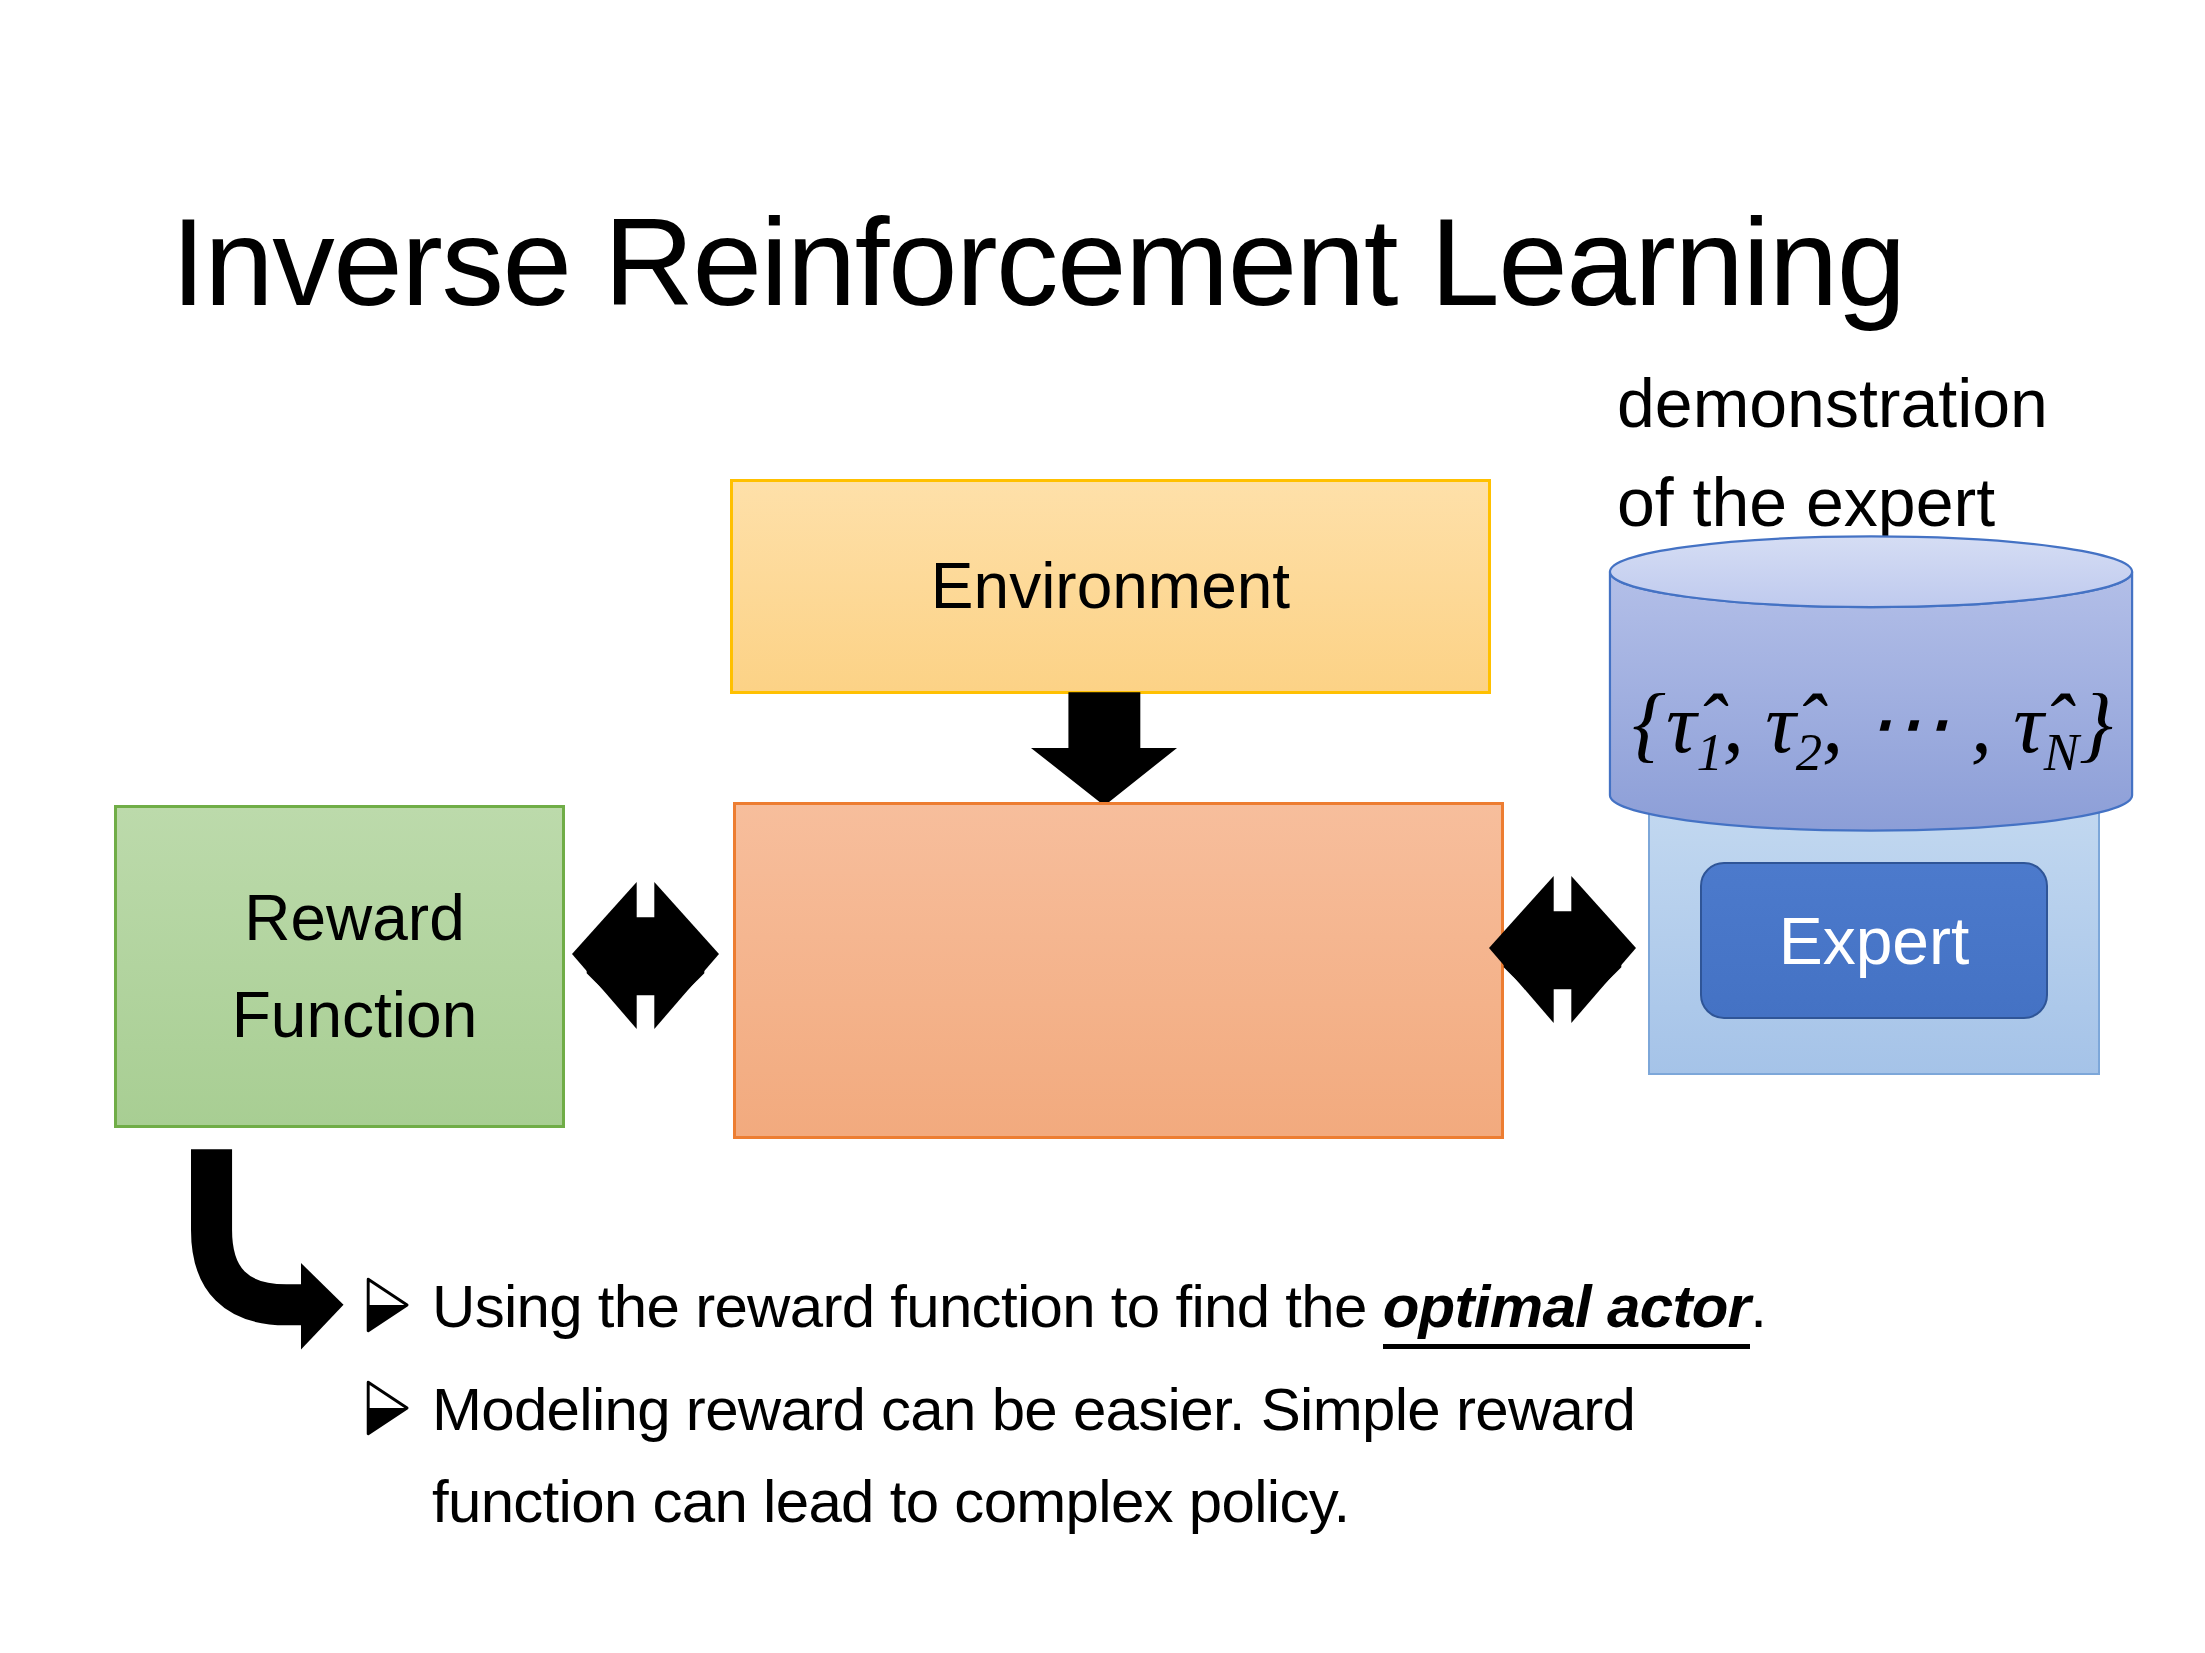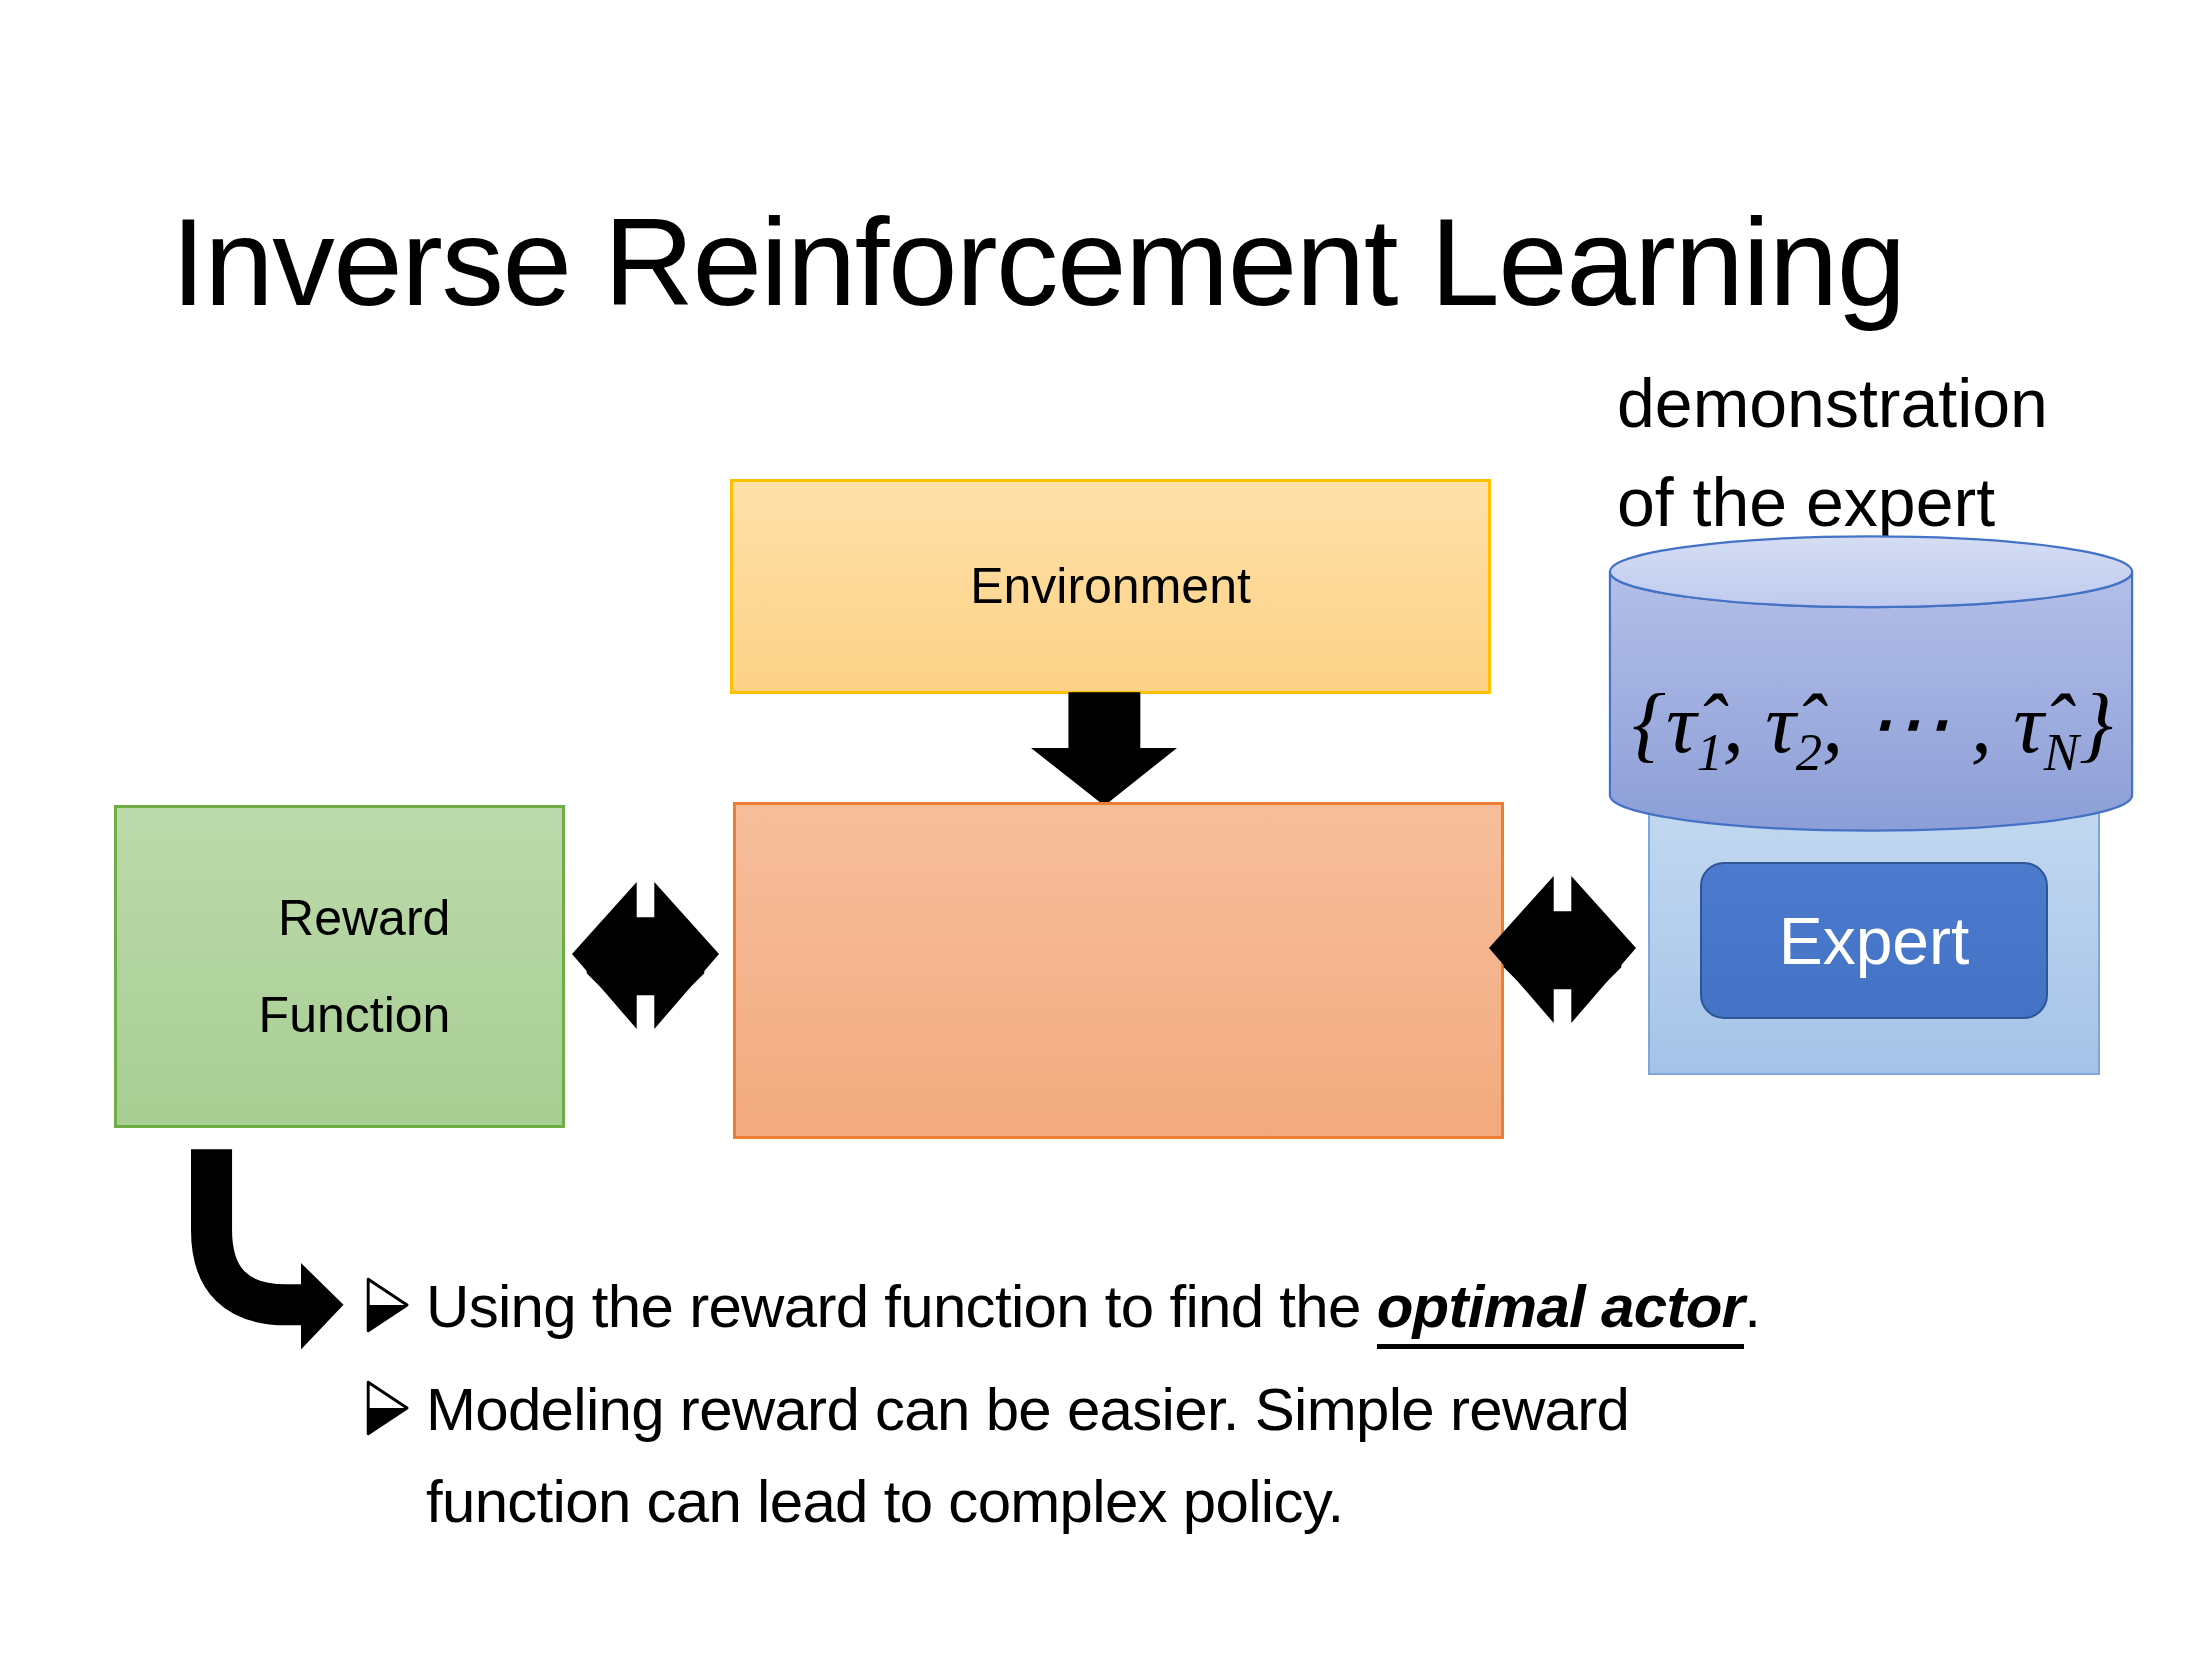--- a/index.html
+++ b/index.html
@@ -16,21 +16,21 @@
     left:171px;top:190px;margin:0;
     font-size:125px;font-weight:400;letter-spacing:-1.5px;
     white-space:nowrap;color:var(--text-black,#000);
   }
   .demo-label{
     left:1617px;top:354px;width:515px;
     font-size:68px;line-height:99px;text-align:left;
   }
   .box{
     display:flex;align-items:center;justify-content:center;
-    text-align:right;font-size:50px;line-height:97px;
+    text-align:center;font-size:64px;line-height:97px;
     box-sizing:border-box;
   }
   .env-box{
     left:730px;top:479px;width:761px;height:215px;
     border:3.7px solid var(--environment-border,#FFC000);
     background:linear-gradient(180deg,var(--environment-fill-top,#FEE0A9),var(--environment-fill-bottom,#FCD286));
   }
   .reward-box{
     left:114px;top:805px;width:451px;height:323px;
     border:3.7px solid var(--reward-border,#70AD47);
@@ -62,21 +62,21 @@
     display:flex;align-items:center;justify-content:center;
     font-size:66px;z-index:3;box-sizing:border-box;
   }
   .cylinder{left:1607px;top:535px;z-index:2;}
   .formula{
     left:1607px;top:673px;width:531px;text-align:center;
     font-family:"Liberation Serif",serif;font-style:italic;
     font-size:85px;z-index:4;white-space:nowrap;
   }
   .formula sub{font-size:62%;font-style:italic;}
-  .bullet-row{display:flex;align-items:flex-start;gap:16px;font-size:60px;letter-spacing:-0.7px;line-height:92px;}
+  .bullet-row{display:flex;align-items:flex-start;gap:22px;font-size:60px;letter-spacing:-0.7px;line-height:92px;}
   .bullet1{left:366px;top:1261px;width:1801px;}
   .bullet2{left:366px;top:1364px;width:1801px;}
   .bullet-glyph{flex:0 0 auto;margin-top:16px;}
   .emph{
     font-weight:bold;font-style:italic;
     border-bottom:5.9px solid var(--text-black,#000);
     padding-bottom:4.4px;
   }
   svg{display:block;}
 </style>

